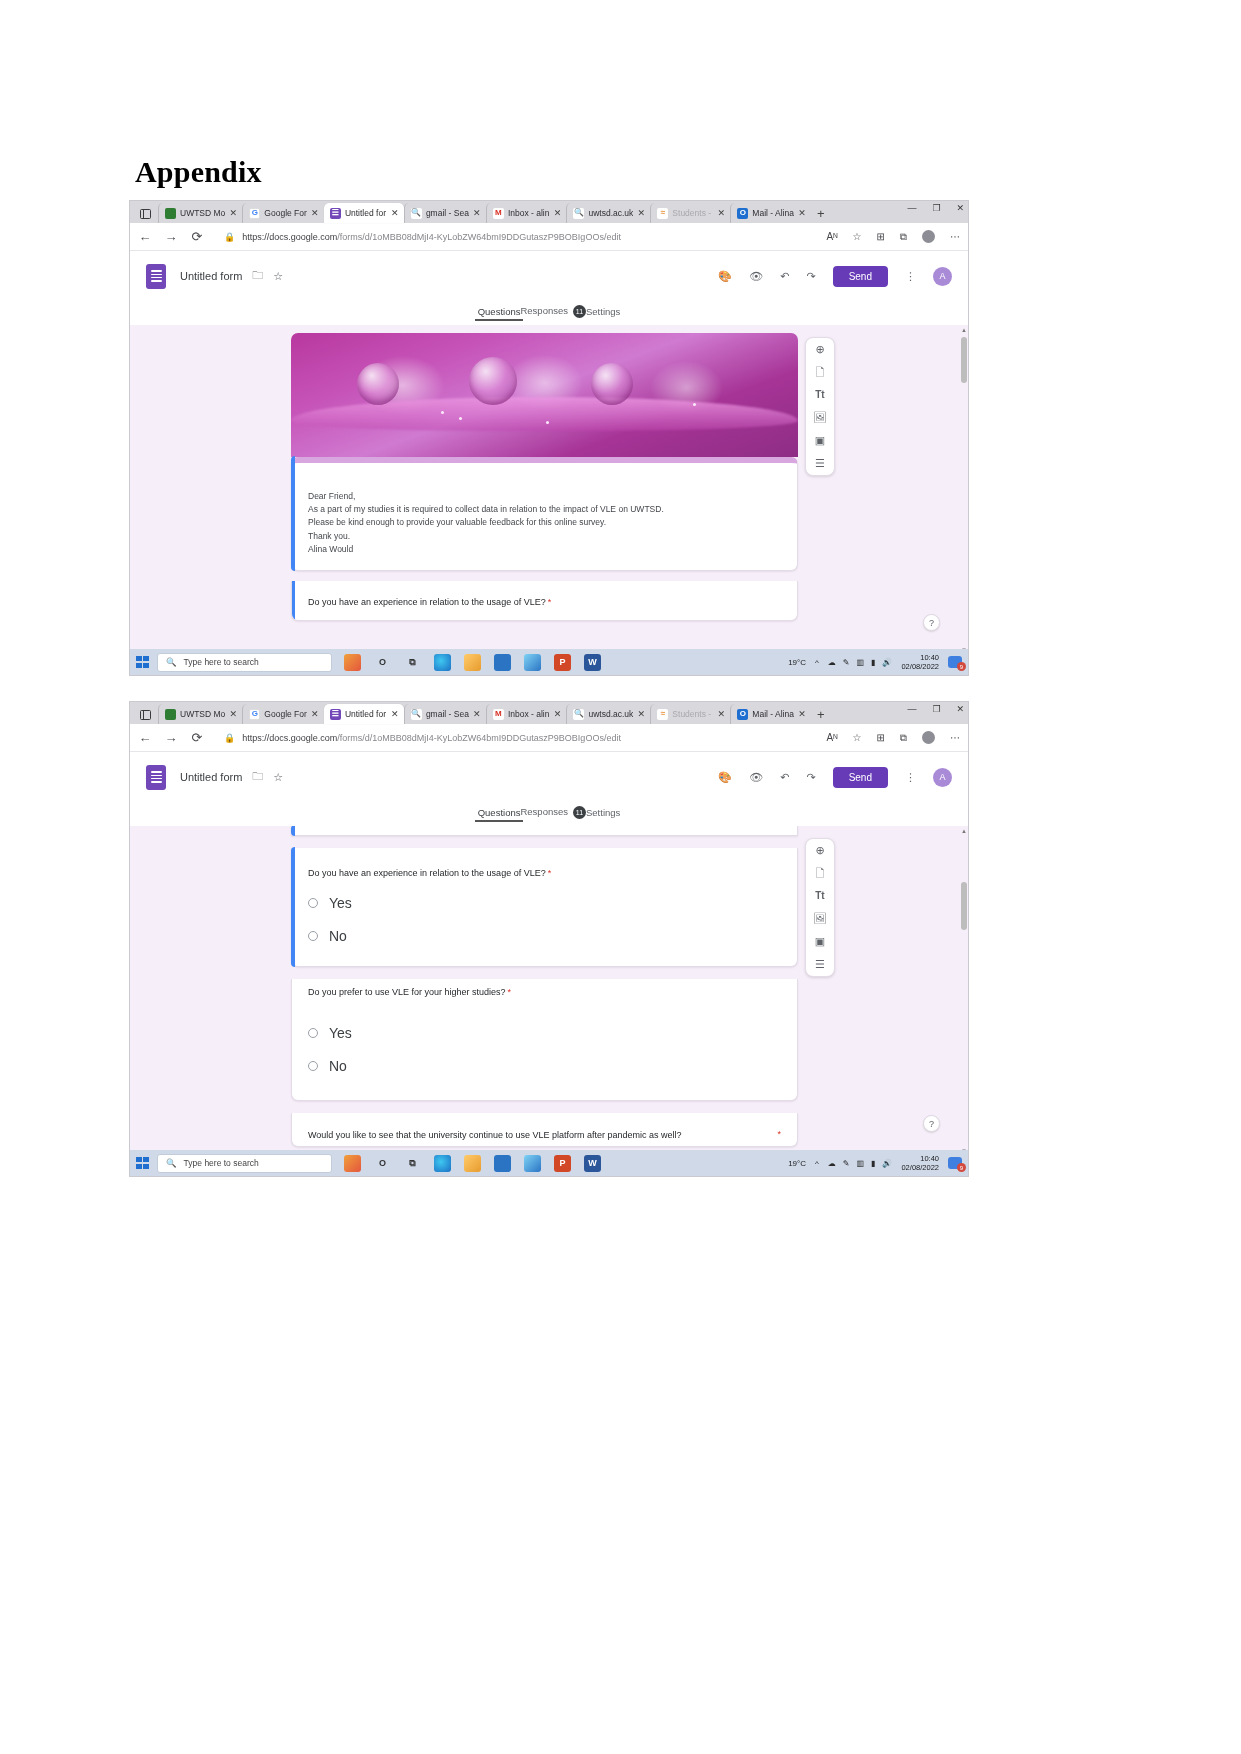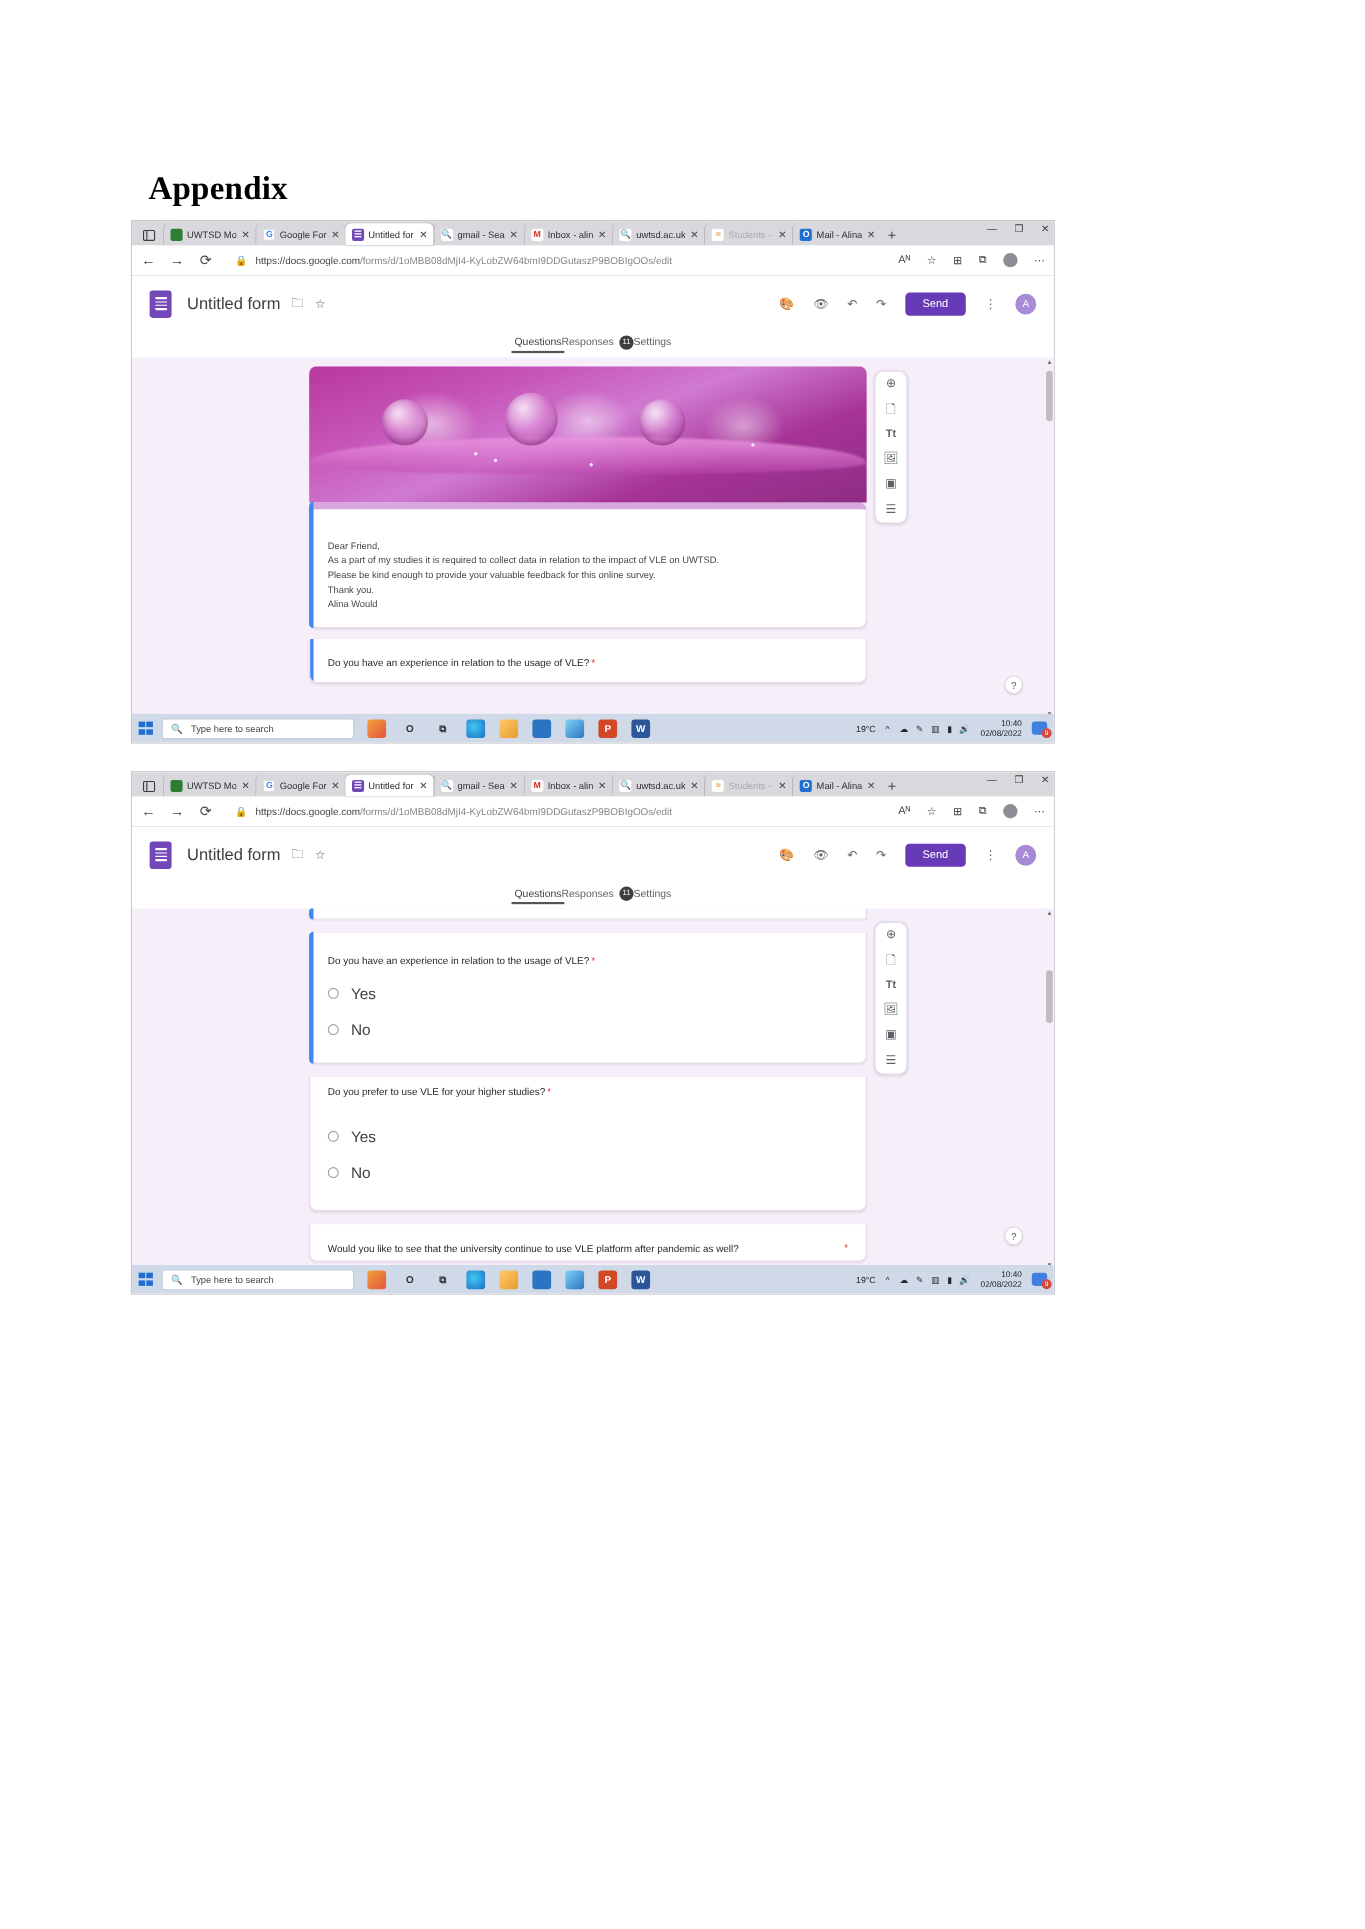--- a/index.html
+++ b/index.html
@@ -15,21 +15,21 @@
   
   .appendix-title{
     position:absolute; left:135px; top:155px;
     font-family:"Liberation Serif", serif;
     font-size:30px; font-weight:bold; color:#000;
     letter-spacing:.2px;
   }
 
   
   .win{
-    position:absolute; left:119px; width:840px;
+    position:absolute; left:129px; width:840px;
     background:#fff;
     border:1px solid #c9c9cf;
     overflow:hidden;
   }
   .win-1{ top:200px; height:476px; }
   .win-2{ top:701px; height:476px; }
 
   
   .tabstrip{
     height:22px; background:#d8d8dd;
@@ -98,21 +98,21 @@
   }
   .forms-logo{
     width:20px;height:25px;border-radius:3px;background:#7248b9;
     display:flex;align-items:center;justify-content:center;flex:0 0 20px;
   }
   .forms-logo .bars{ width:11px; }
   .forms-logo .bars i{
     display:block;height:1.6px;background:#fff;margin:1.7px 0;border-radius:1px;
   }
   .forms-logo .bars i:first-child{ width:100%; }
-  .form-title{ font-size:15px; color:#3c4043; margin-left:4px; }
+  .form-title{ font-size:11px; color:#3c4043; margin-left:4px; }
   .hdr-icon{ font-size:11px; color:#5f6368; }
   .hdr-right{ margin-left:auto; display:flex; align-items:center; gap:17px; }
   .send-btn{
     background:#673ab7; color:#fff; font-size:10px;
     padding:5px 16px; border-radius:4px; font-weight:500;
   }
   .acct-avatar{
     width:19px;height:19px;border-radius:50%;background:#a98ad6;color:#fff;
     font-size:9px;display:flex;align-items:center;justify-content:center;
   }

